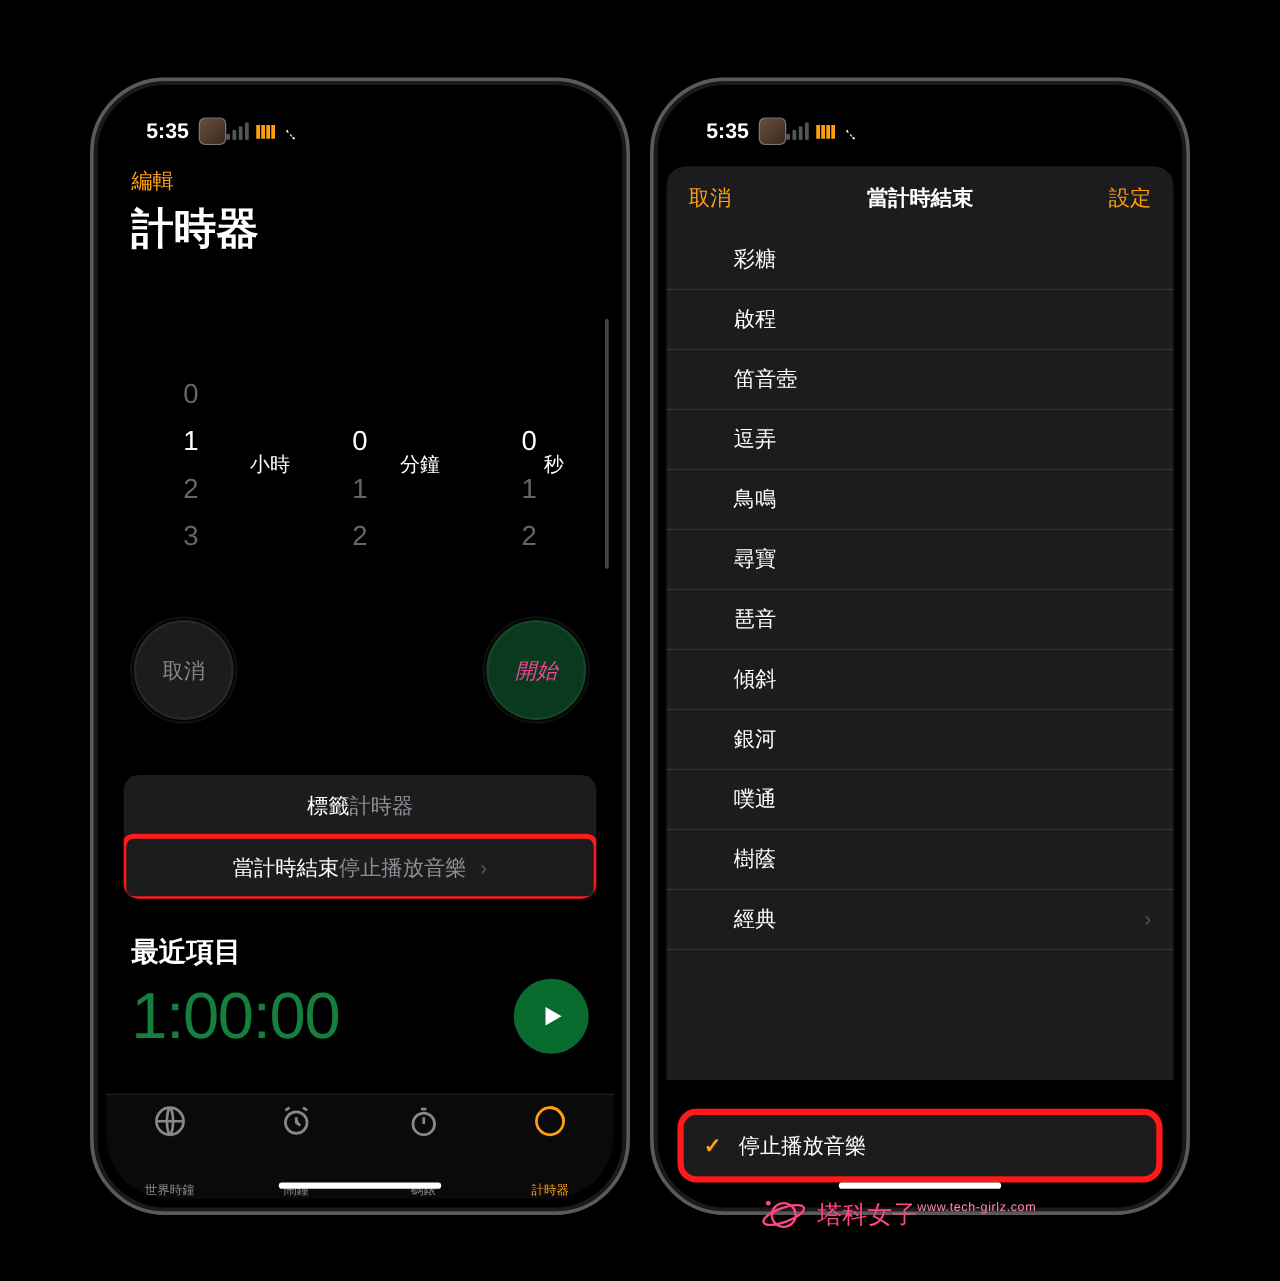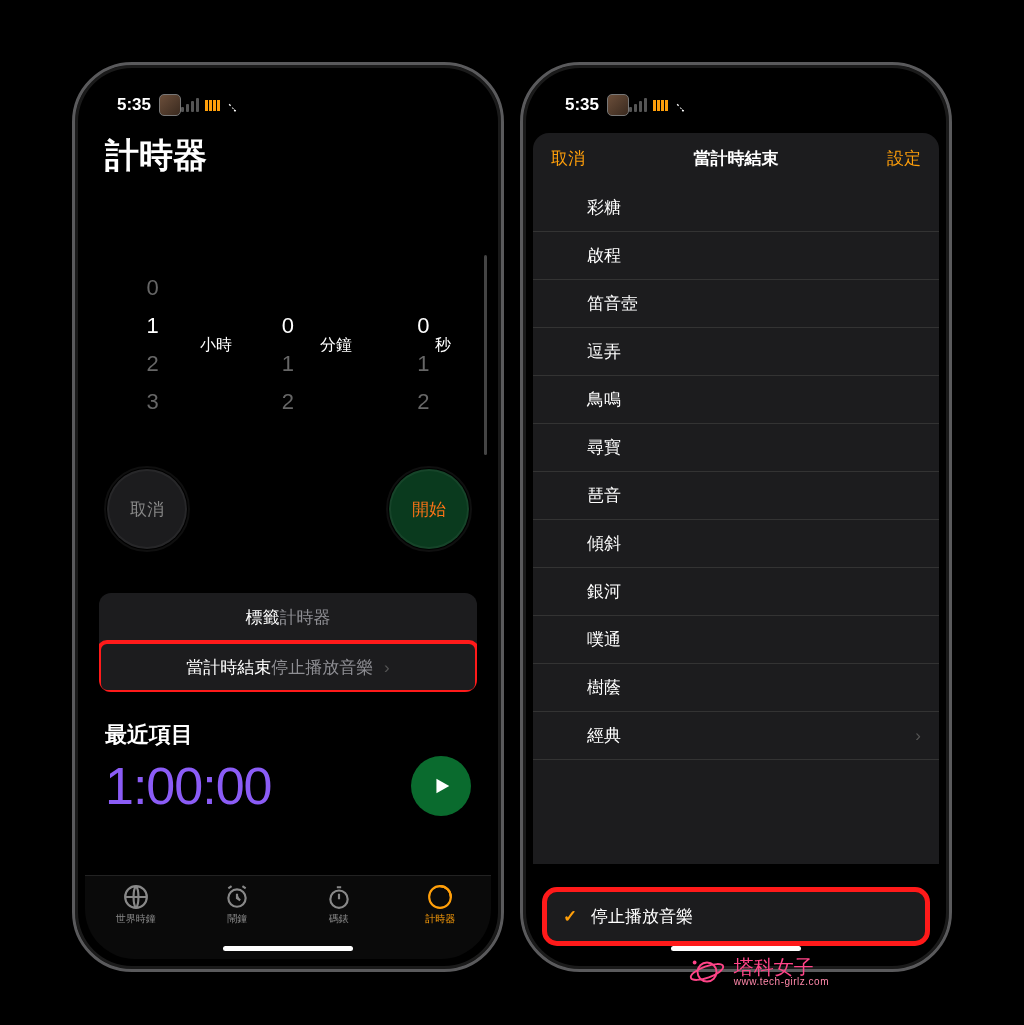--- a/index.html
+++ b/index.html
@@ -100,51 +100,51 @@
   }
   .circle-btn {
     width:80px;height:80px;border-radius:50%;
     display:flex;align-items:center;justify-content:center;
     font-size:17px;
     box-shadow: 0 0 0 2px rgba(255,255,255,0.05) inset, 0 0 0 3px transparent;
     position:relative;
   }
   .circle-btn::before{content:"";position:absolute;inset:-3px;border-radius:50%;border:2px solid rgba(255,255,255,0.06);}
   .btn-cancel{ background:#1c1c1e; color:#888;}
-  .btn-start{ background:#0a3a1e; color:#f97316;}
+  .btn-start{ background:#0a3a1e; color:#ec4899;font-style:italic;}
   .list-block {
     margin:24px 14px 0; background:#1c1c1e; border-radius:12px; overflow:hidden;
   }
   .list-row {
     display:flex; justify-content:center; align-items:center;
     padding:13px 16px; font-size:17px;
     border-top:0.5px solid #333;
   }
   .list-row:first-child{border-top:none;}
   .list-row .val{ color:#8e8e93;}
   .list-row .chev{ color:#555; margin-left:6px;}
   .highlight-red {
     outline:4px solid #ff1a1a;
     outline-offset:-2px;
     border-radius:8px;
   }
   .section-hdr{ font-size:22px; font-weight:700; padding:28px 20px 6px;}
   .recent-row{ display:flex; align-items:center; justify-content:space-between; padding:0 20px;}
-  .recent-time{ font-size:52px; font-weight:300; color:#8b5cf6; letter-spacing:-1px;}
+  .recent-time{ font-size:52px; font-weight:300; color:#15803d; letter-spacing:-1px;}
   .play-btn{
     width:60px;height:60px;border-radius:50%;background:#0a6b2e;
     display:flex;align-items:center;justify-content:center;
   }
   .play-btn svg{width:22px;height:22px;fill:#fff;}
   .tabbar{
     position:absolute; bottom:0; left:0; right:0; height:84px;
     background:#0a0a0a;
     display:flex; border-top:0.5px solid #222;
   }
-  .tab{flex:1;display:flex;flex-direction:column;align-items:center;justify-content:flex-start;padding-top:8px;gap:2px;font-size:10px;color:#888;}
+  .tab{flex:1;display:flex;flex-direction:column;align-items:center;justify-content:space-between;padding-top:8px;gap:2px;font-size:10px;color:#888;}
   .tab.active{color:#ff9f0a;}
   .tab svg{width:26px;height:26px;fill:currentColor;}
   .home-ind{position:absolute;bottom:8px;left:50%;transform:translateX(-50%);width:130px;height:5px;background:#fff;border-radius:3px;}
 
   
   .modal-nav{
     display:flex;justify-content:space-between;align-items:center;
     padding:14px 18px; background:#1c1c1e;
     font-size:17px;
     border-top-left-radius: 16px;
@@ -181,21 +181,21 @@
     outline:5px solid #ff1a1a;
     border-radius:10px;
   }
   
   .watermark{
     position:absolute; right:195px; bottom:34px;
     display:flex; align-items:center; gap:8px;
     font-size:20px; color:#ff4488;
     pointer-events:none;
   }
-  .watermark .txt{display:flex;flex-direction:column;line-height:1;}
+  .watermark .txt{display:flex;flex-direction:row;line-height:1;}
   .watermark .sub{font-size:10px;color:#ff88aa;letter-spacing:0.5px;}
   .scroll-ind{position:absolute;right:4px;top:180px;width:3px;height:200px;background:#444;border-radius:2px;}
 </style>
 </head>
 <body>
 
 <div class="phones">
 
   <div class="phone">
     <div class="notch"></div>
@@ -220,20 +220,21 @@
             </span>
           <svg width="18" height="14" viewBox="0 0 18 14">
               <path fill="#fff" d="M9 13.5c.6 0 1.1-.5 1.1-1.1 0-.6-.5-1.1-1.1-1.1s-1.1.5-1.1 1.1c0 .6.5 1.1 1.1 1.1zm-3.3-3.7l1.5 1.5c.5-.5 1.1-.8 1.8-.8s1.3.3 1.8.8l1.5-1.5C11.2 8.7 10.1 8.2 9 8.2s-2.2.5-3.3 1.6zm-3-3l1.5 1.5C5.6 6.9 7.2 6.1 9 6.1s3.4.8 4.8 2.2l1.5-1.5C13.4 4.9 11.3 4 9 4S4.6 4.9 2.7 6.8z"></path>
             </svg>
           <span class="battery">
               <span class="fill"></span>
             </span>
         </div>
       </div>
 
+      <div class="nav-edit">編輯</div>
       <div class="title-large">計時器</div>
 
       <div class="scroll-ind"></div>
 
       <div class="picker-area">
         <div class="picker-sel-band"></div>
         <div class="picker-col">
           <div class="picker-row">0</div>
           <div class="picker-row picker-selected">1</div>
           <div class="picker-row">2</div>

